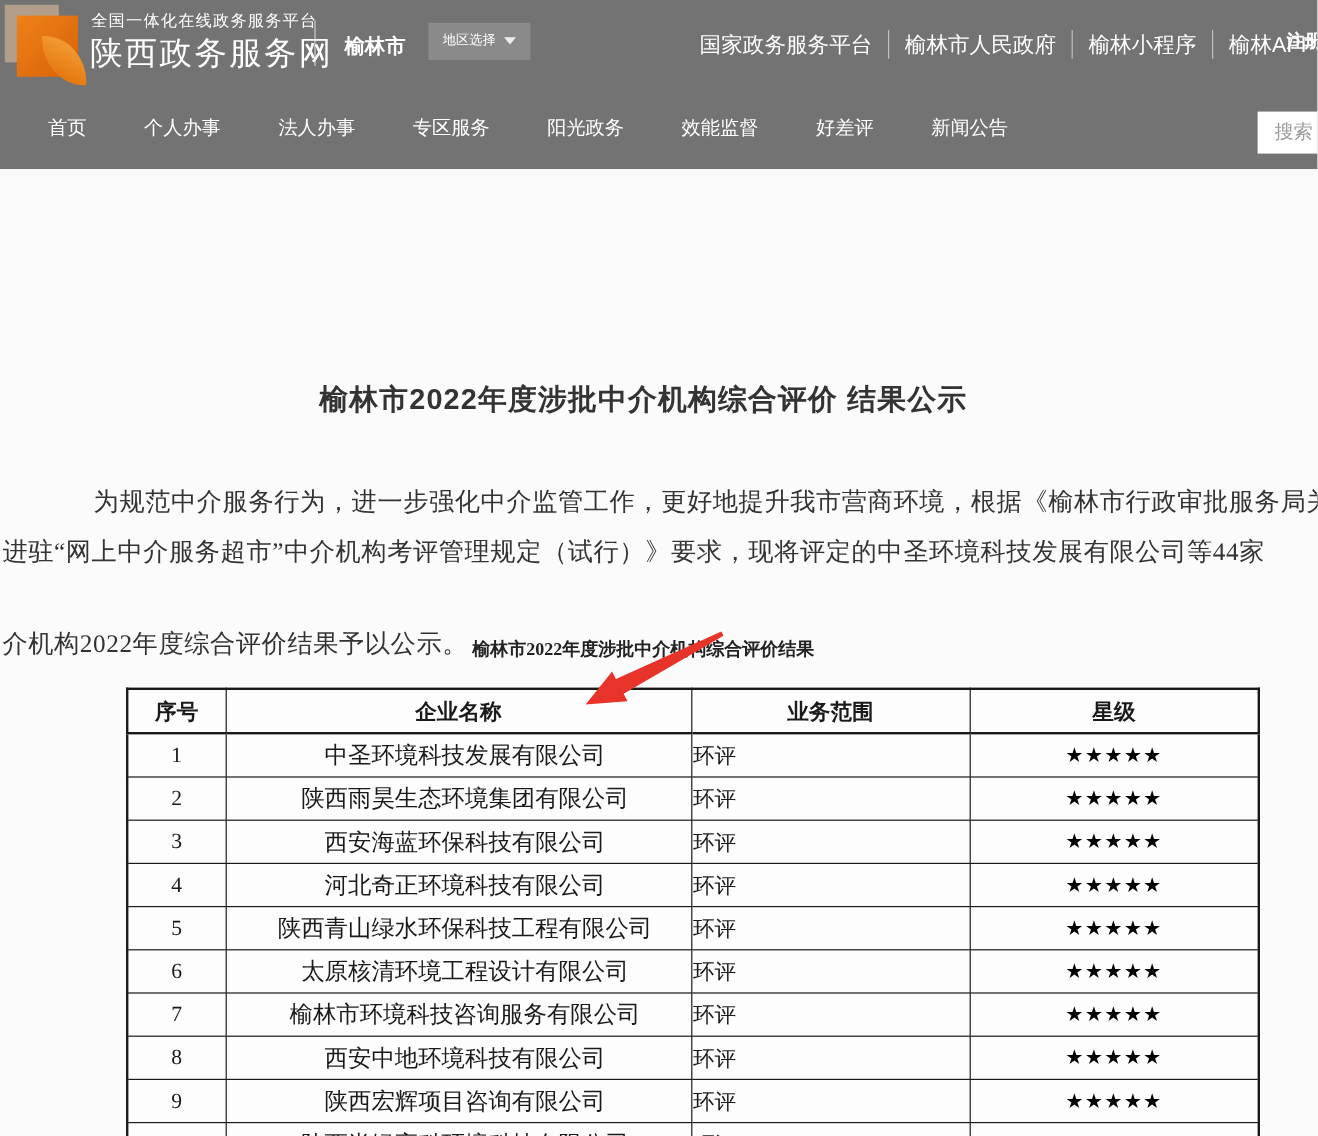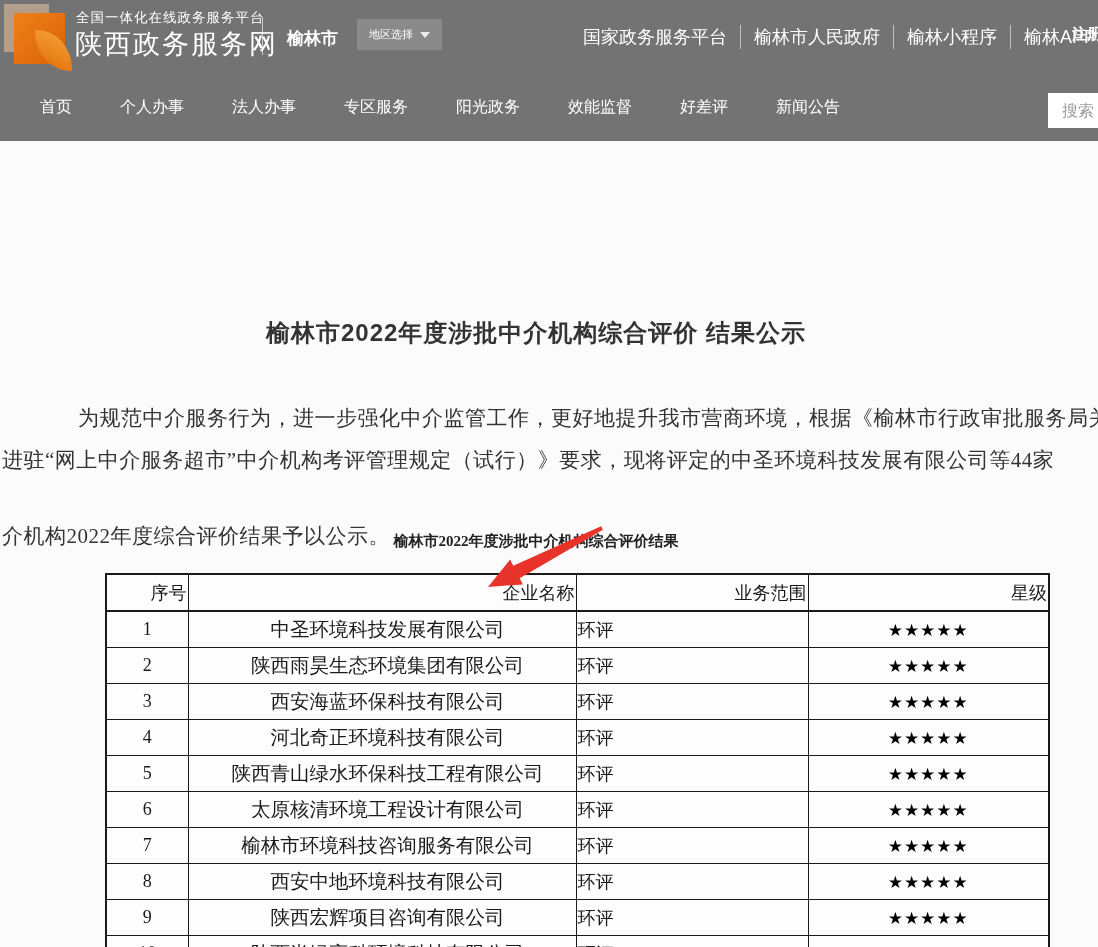--- a/index.html
+++ b/index.html
@@ -42,21 +42,21 @@
   .para-line{position:absolute;white-space:nowrap;font-family:"Liberation Serif",serif;
     font-size:21px;color:#333;letter-spacing:0.5px;}
   .line1{left:78px;top:263px;} .line2{left:2px;top:305px;} .line3{left:2px;top:343px;margin-top:38px;}
   .tbl-caption{position:absolute;left:0;top:391px;width:1072px;text-align:center;
     font-family:"Liberation Serif",serif;font-size:15px;font-weight:700;color:#222;}
   
   table.eval{position:absolute;left:105px;top:432px;width:943px;border-collapse:collapse;
     table-layout:fixed;font-family:"Liberation Serif",serif;color:#1a1a1a;background:#fdfdfd;
     border:2px solid #1a1a1a;}
   table.eval td{border:1px solid #1a1a1a;height:33px;overflow:hidden;}
-  tr.hdr td{font-size:18px;font-weight:400;text-align:right;border-bottom:2px solid #1a1a1a;}
+  tr.hdr td{font-size:18px;font-weight:700;text-align:center;border-bottom:2px solid #1a1a1a;}
   td.c-no{text-align:center;font-size:18px;}
   td.c-name{text-align:center;padding-left:12px;font-size:19.5px;white-space:nowrap;}
   td.c-scope{font-size:18px;}
   td.c-stars{text-align:center;font-size:17px;letter-spacing:1px;color:#000;
     font-family:"DejaVu Sans",sans-serif;}
   
   .arrow-layer{position:absolute;left:0;top:0;width:1098px;height:947px;pointer-events:none;z-index:5;}
 </style>
 </head>
 <body>

